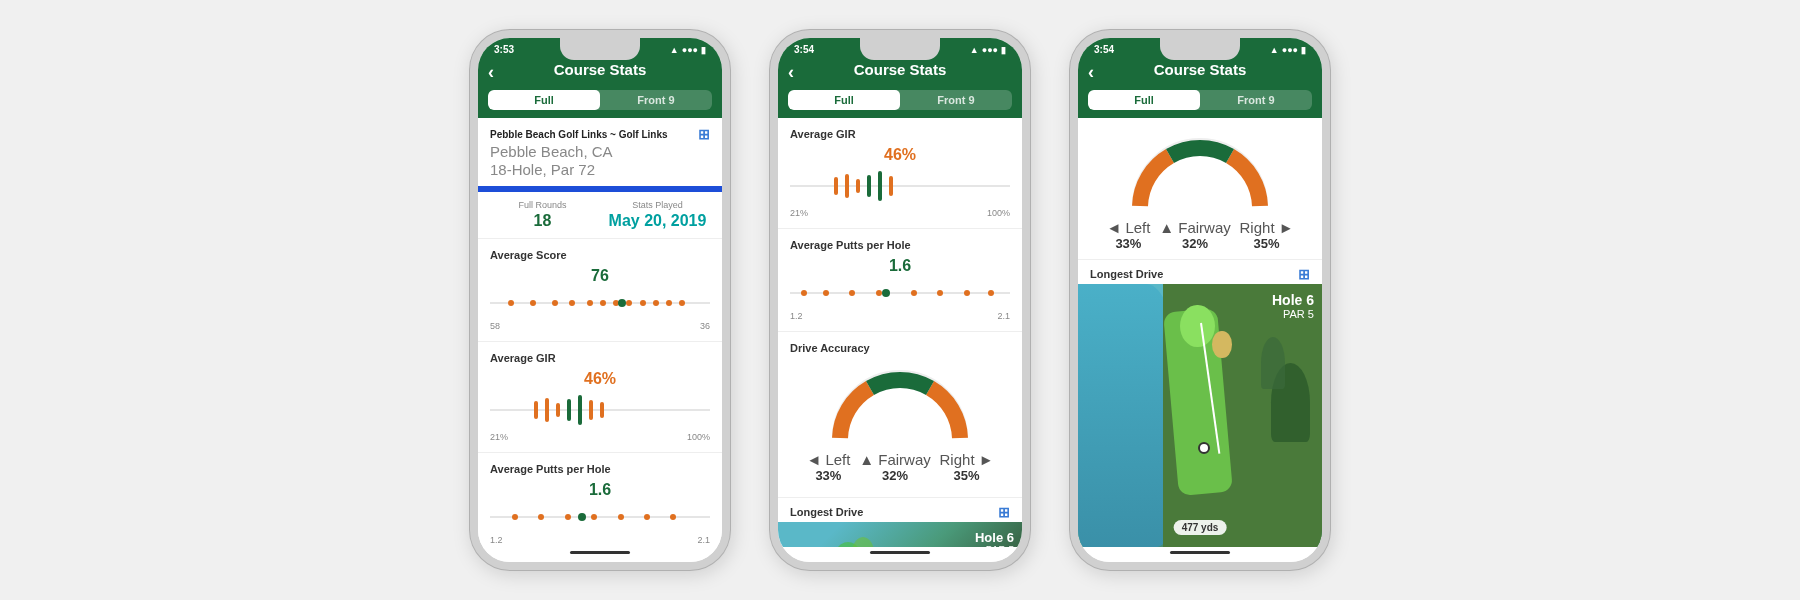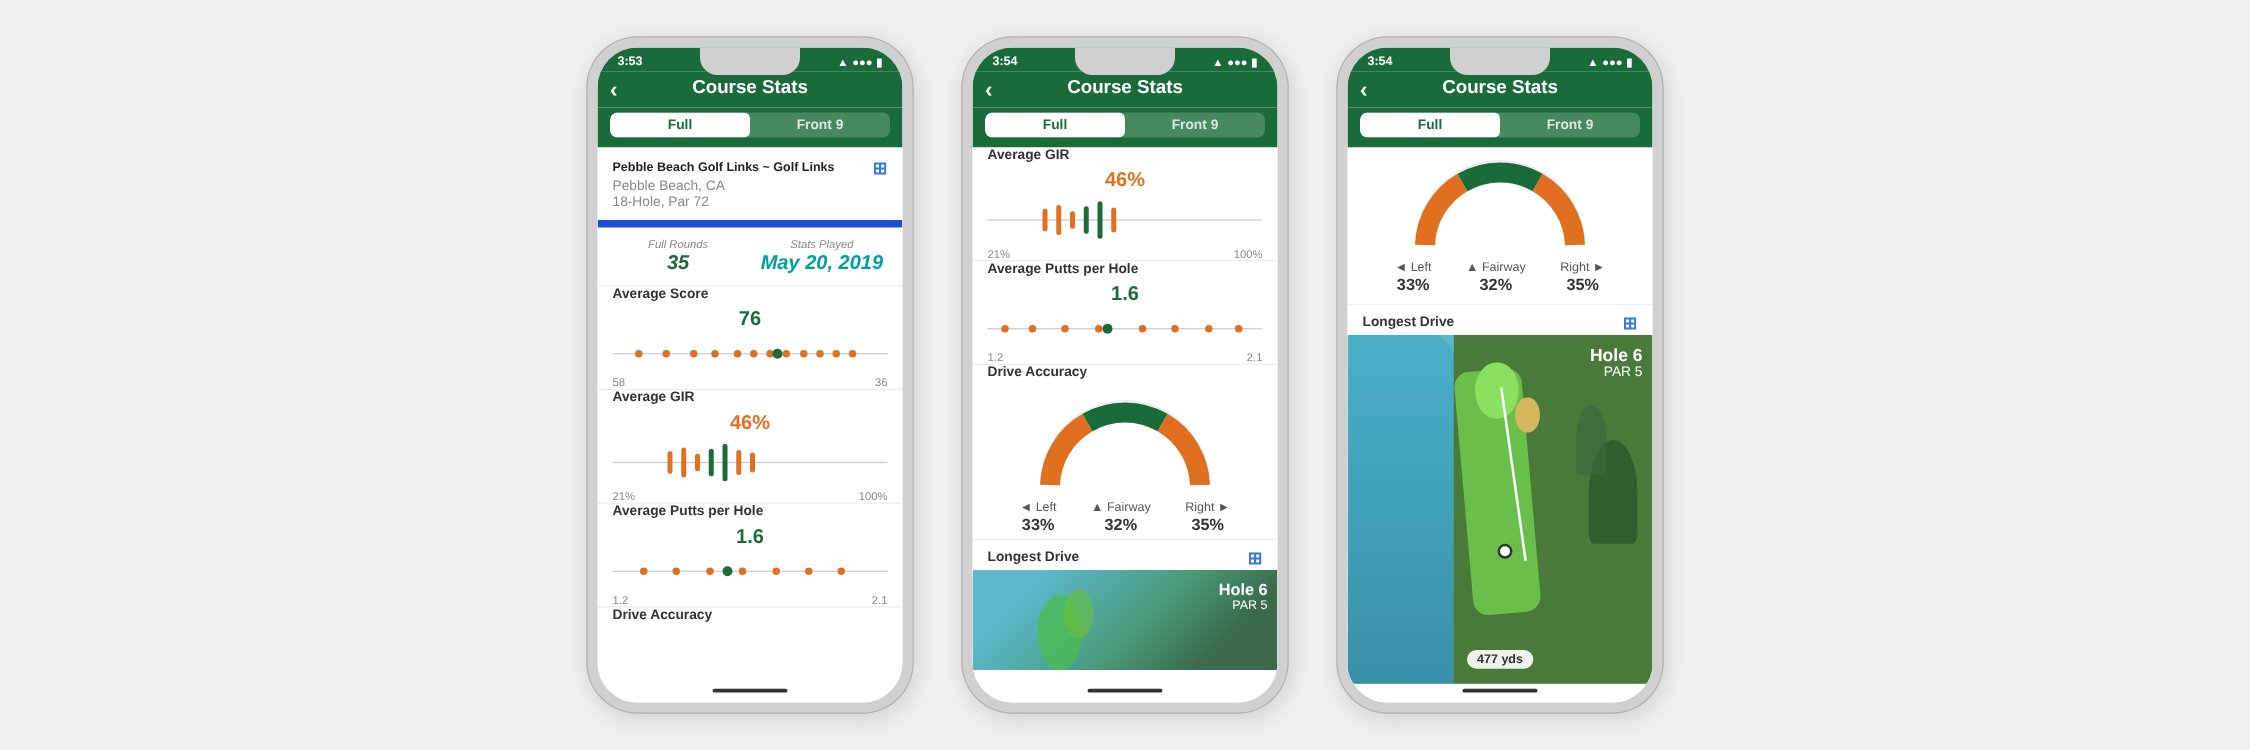--- a/index.html
+++ b/index.html
@@ -119,36 +119,36 @@
       border-bottom: 6px solid #1d4ed8;
     }
     .course-name {
       font-size: 12px;
       font-weight: 700;
       color: #222;
       display: flex;
       justify-content: space-between;
       align-items: center;
     }
-    .course-sub { font-size: 11px; color: #888; margin-top: 1px; }
+    .course-sub { font-size: 15px; color: #888; margin-top: 1px; }
     .grid-icon { color: #3a7bd5; font-size: 14px; }
 
     .stats-row {
       display: flex;
       padding: 8px 12px;
       gap: 10px;
       border-bottom: 1px solid #eee;
     }
-    .stat-cell { flex: 1; text-align: center; font-style: italic; }
+    .stat-cell { flex: 1; text-align: center; }
     .stat-label { font-size: 9px; color: #888; }
     .stat-value { font-size: 16px; font-weight: 700; color: #1a6b3a; margin-top: 2px; }
     .stat-value.teal { color: #00a0a0; }
 
     .chart-section {
-      padding: 0 12px;
+      padding: 10px 12px;
       border-bottom: 1px solid #eee;
     }
     .chart-title { font-size: 11px; font-weight: 600; color: #333; margin-bottom: 6px; }
     .chart-value { font-size: 16px; font-weight: 700; color: #1a6b3a; text-align: center; margin-bottom: 4px; }
 
     
     .dot-plot {
       position: relative;
       height: 28px;
       margin: 4px 0;
@@ -188,21 +188,21 @@
       align-items: center;
       padding: 8px 0 4px;
     }
     .gauge-labels {
       display: flex;
       justify-content: space-around;
       width: 100%;
       padding: 4px 12px;
     }
     .gauge-label { text-align: center; }
-    .gauge-label-title { font-size: 10px; color: #555; }
+    .gauge-label-title { font-size: 15px; color: #555; }
     .gauge-label-value { font-size: 13px; font-weight: 700; color: #333; }
 
     
     .hole-map {
       background: #5ba35b;
       border-radius: 6px;
       margin: 8px 12px;
       height: 100px;
       display: flex;
       align-items: center;
@@ -308,21 +308,21 @@
           <span style="font-size:10px;max-width:180px;">Pebble Beach Golf Links ~ Golf Links</span>
           <span class="grid-icon">⊞</span>
         </div>
         <div class="course-sub">Pebble Beach, CA</div>
         <div class="course-sub">18-Hole, Par 72</div>
       </div>
 
       <div class="stats-row">
         <div class="stat-cell">
           <div class="stat-label">Full Rounds</div>
-          <div class="stat-value">35</div>
+          <div class="stat-value">18</div>
         </div>
         <div class="stat-cell">
           <div class="stat-label">Stats Played</div>
           <div class="stat-value teal">May 20, 2019</div>
         </div>
       </div>
 
       <div class="chart-section">
         <div class="chart-title">Average Score</div>
         <div class="chart-value" style="color:#1a6b3a;">76</div>

